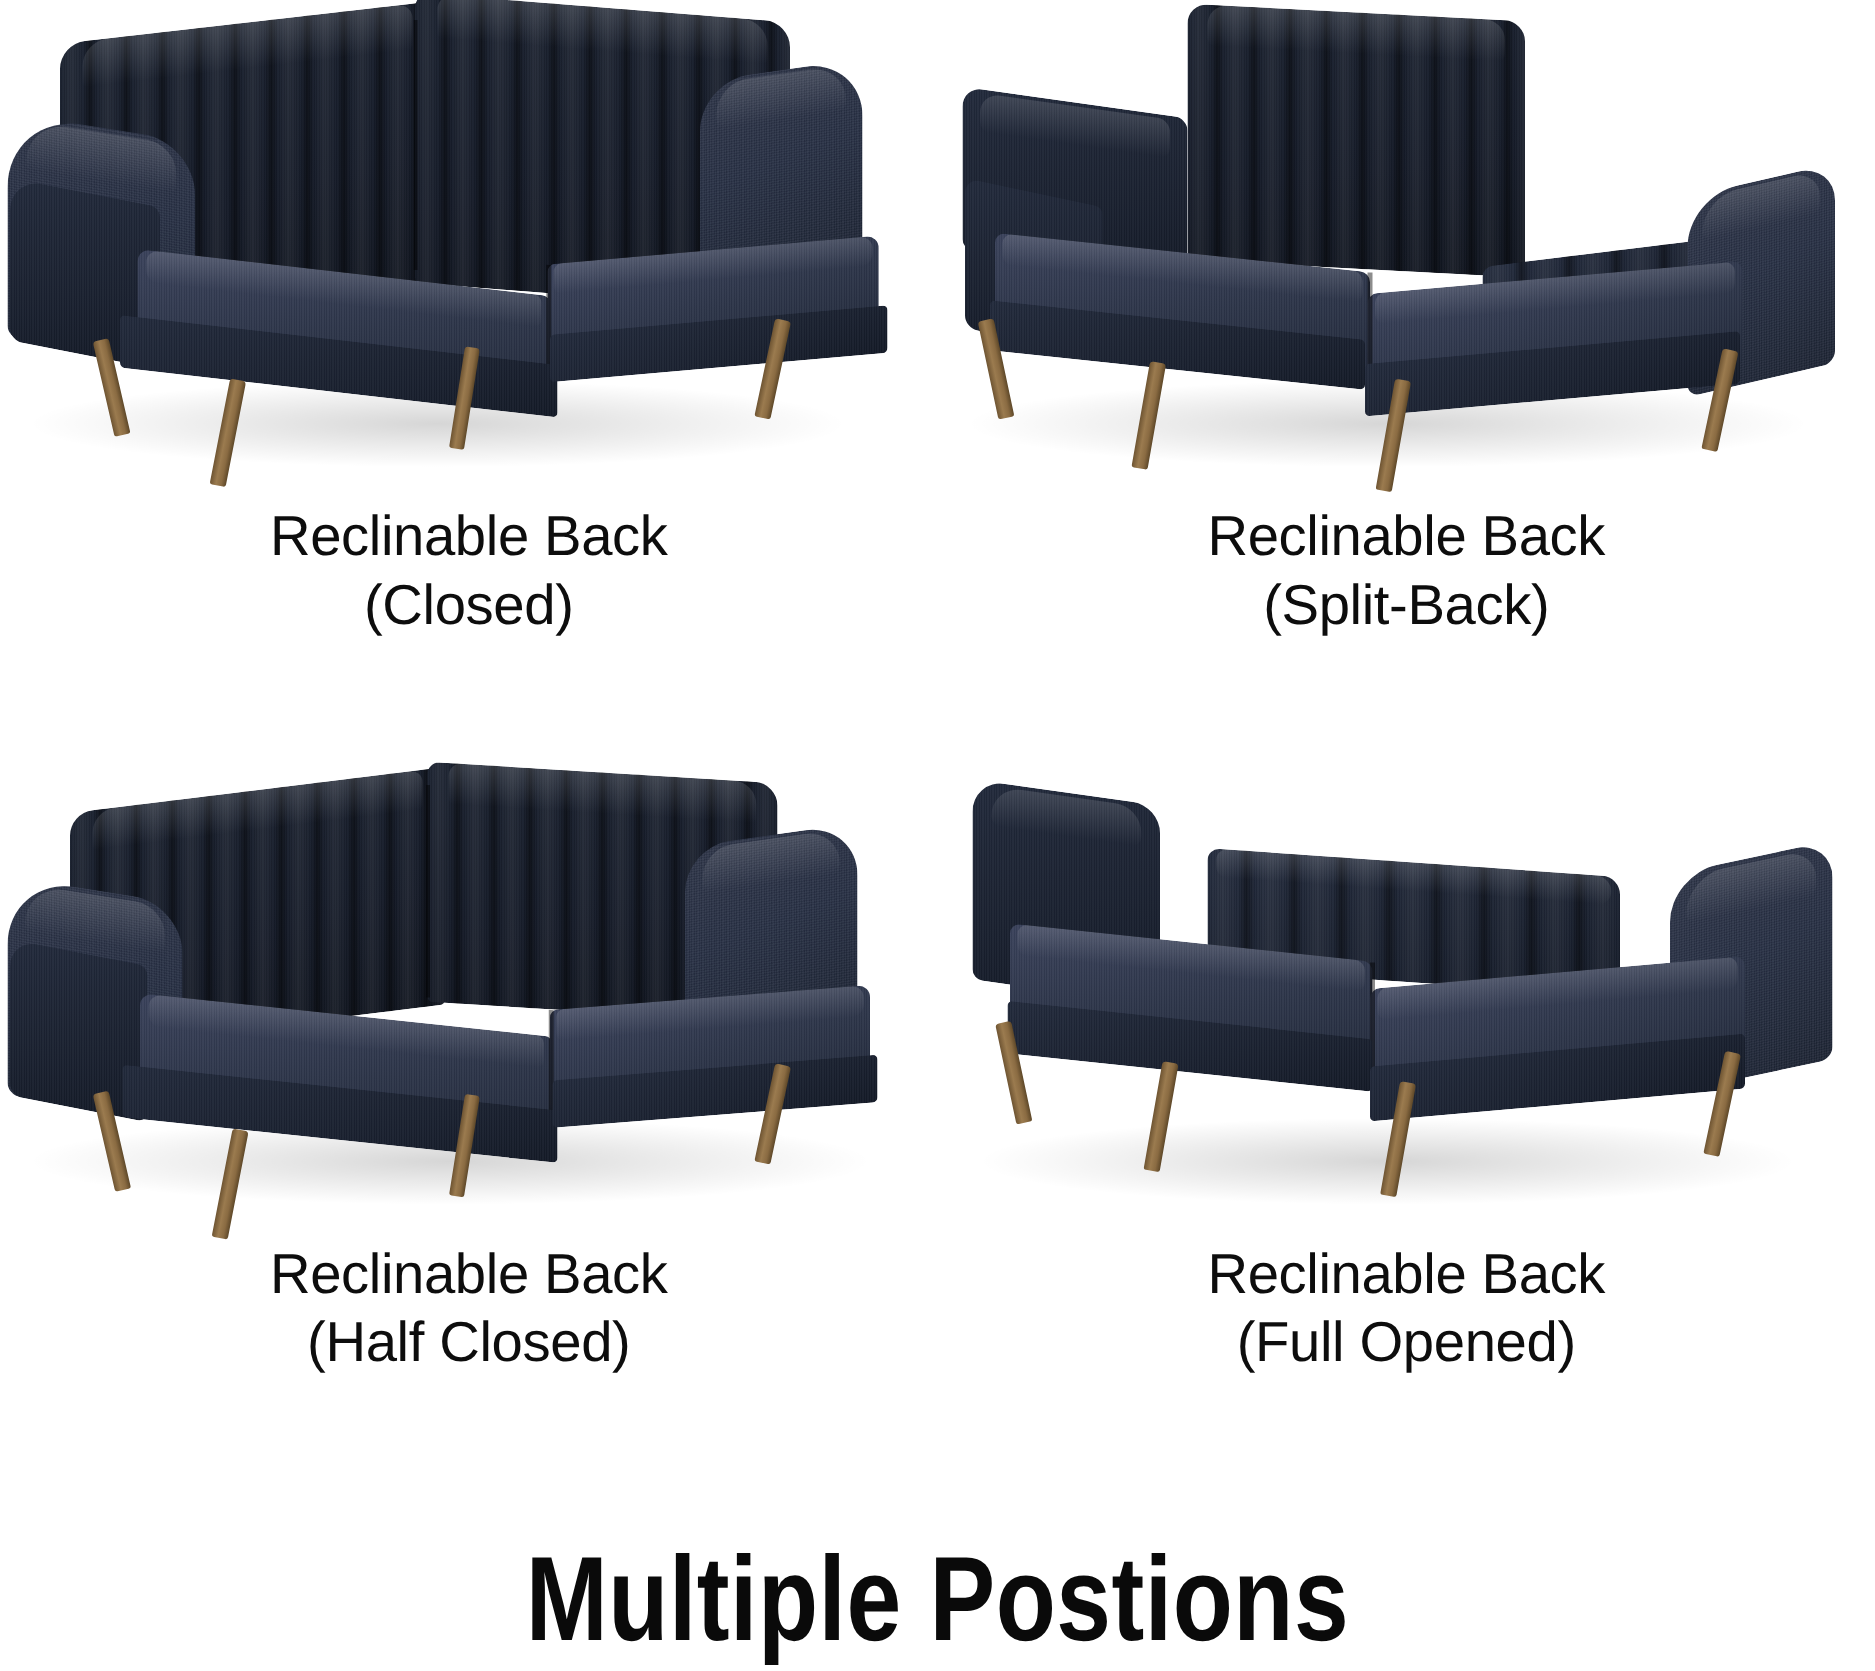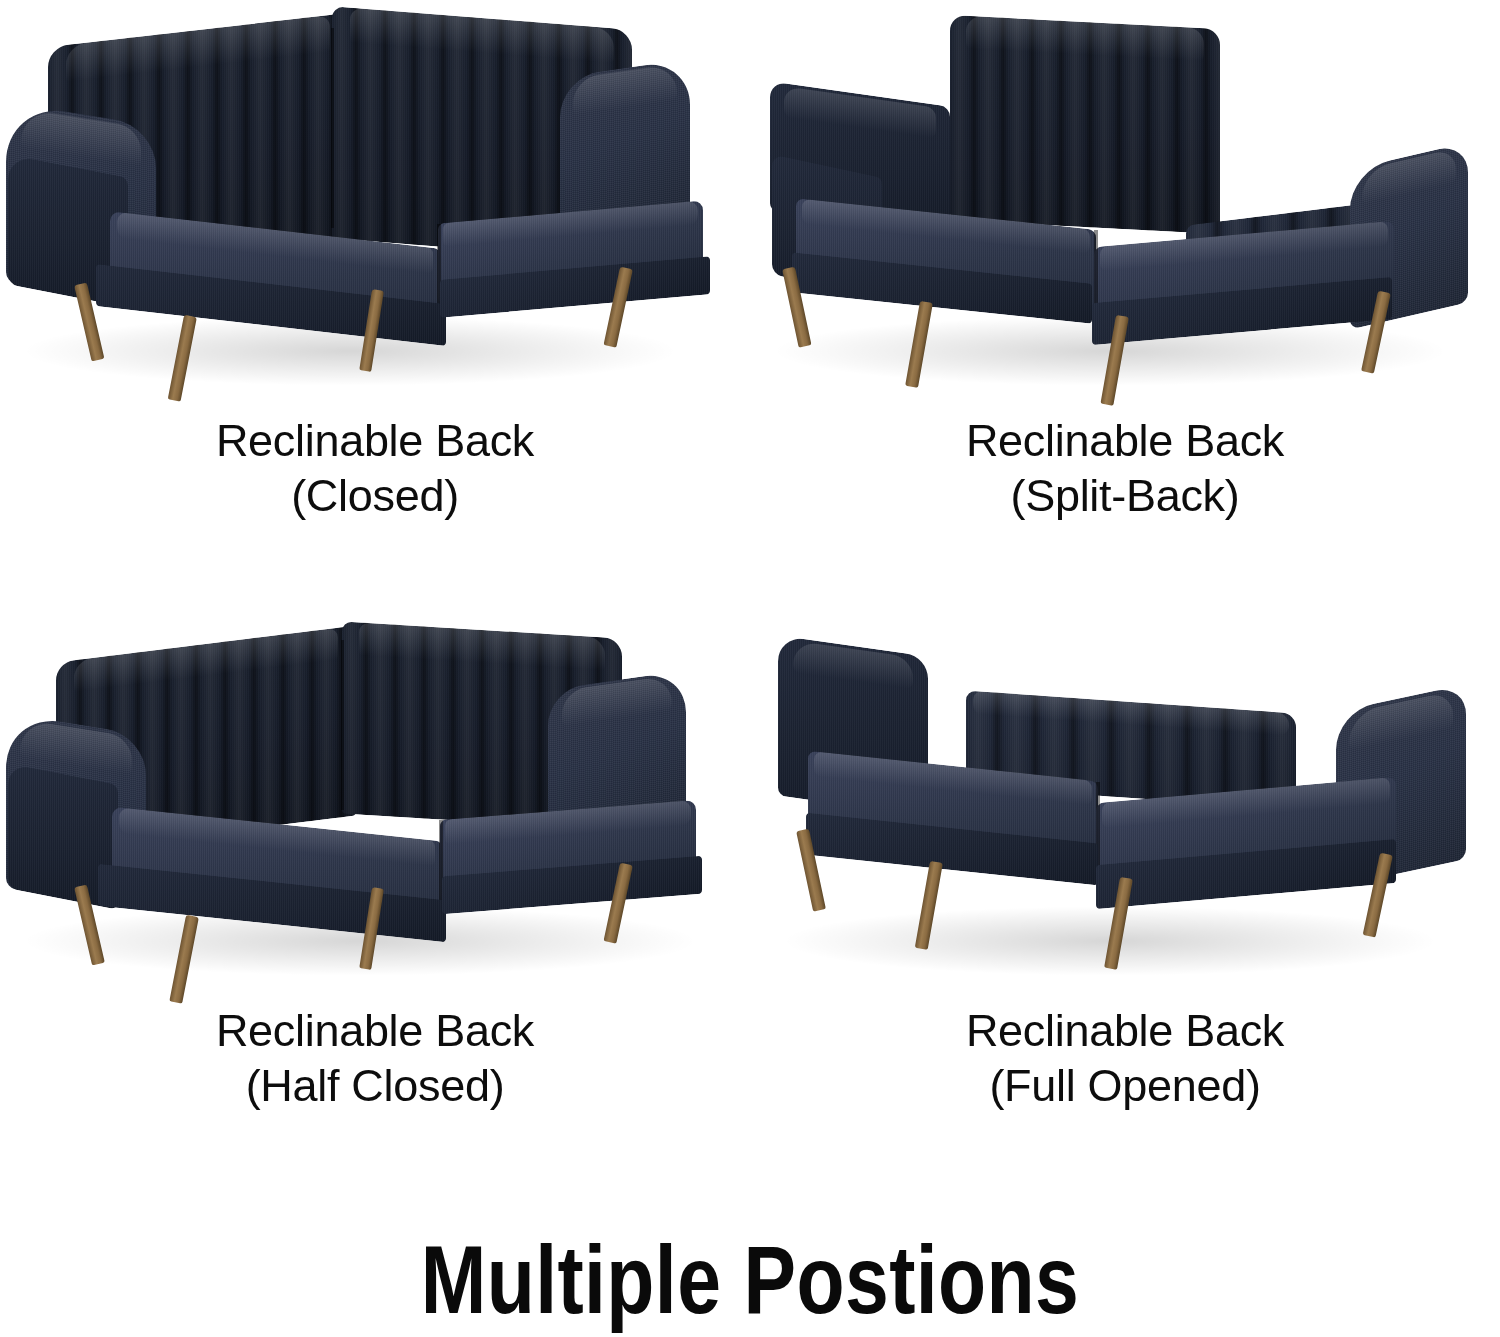--- a/index.html
+++ b/index.html
@@ -7,21 +7,21 @@
   body{
     width:1500px;height:1337px;
     background:#ffffff;
     font-family:"Liberation Sans", sans-serif;
     overflow:hidden;
     position:relative;
   }
 
   
   .grid{
-    position:absolute; left:0; top:16px;
+    position:absolute; left:0; top:4px;
     width:1500px; height:1180px;
     display:grid;
     grid-template-columns:750px 750px;
     grid-template-rows:590px 590px;
   }
   .cell{position:relative;}
 
   .stage{
     position:absolute; left:0; top:0;
     width:750px; height:400px;

